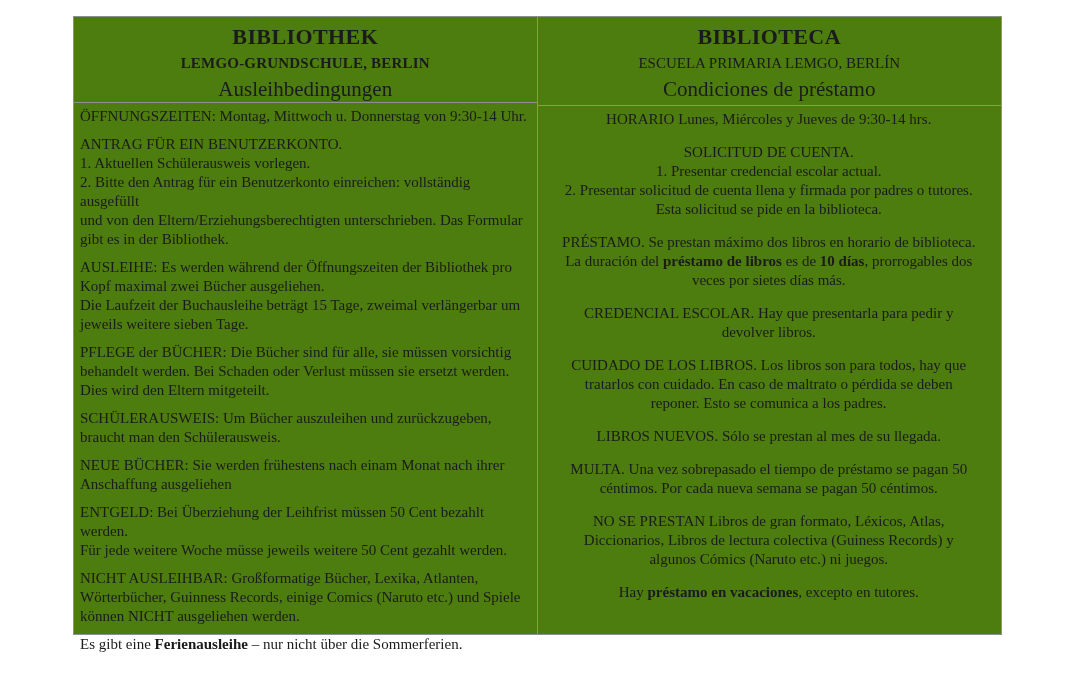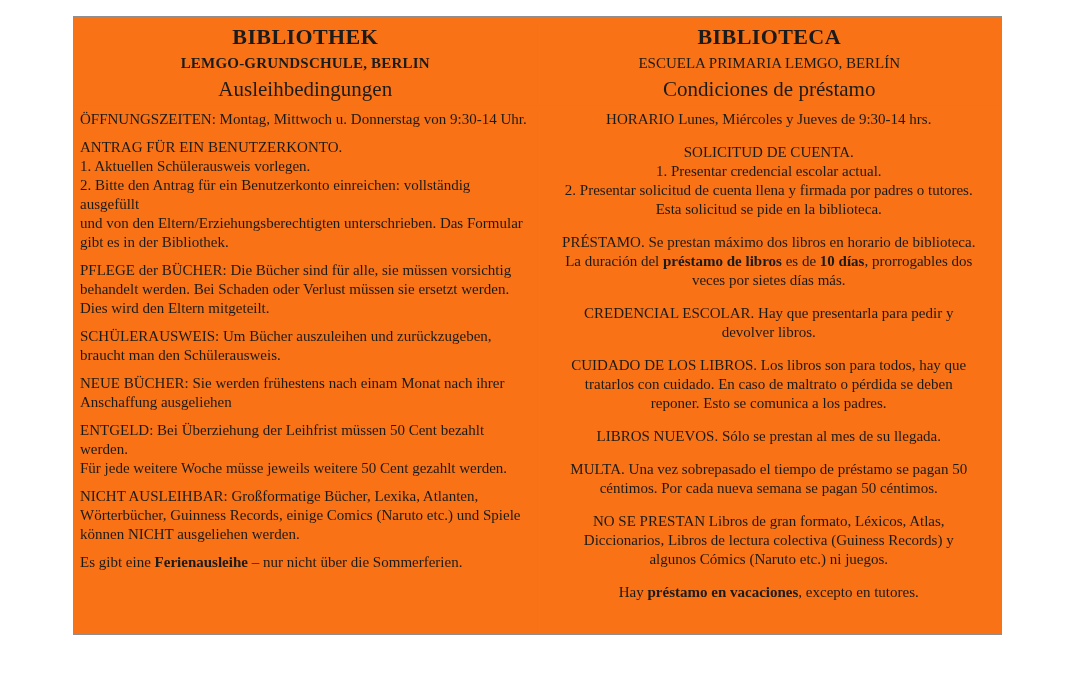--- a/index.html
+++ b/index.html
@@ -12,21 +12,21 @@
     color:#1b1b1b;
     overflow:hidden;
   }
   .doc-table {
     position:absolute;
     left:73px;
     top:16px;
     width:929px;
     height:619px;
     border:1px solid #8f8f8f;
-    background:#f97316;
+    background:#4d7c0f;
     display:flex;
     box-sizing:border-box;
   }
   .doc-col {
     flex:1 1 50%;
     min-width:0;
     display:flex;
     flex-direction:column;
     box-sizing:border-box;
   }
@@ -64,20 +64,24 @@
         <div class="col-subtitle">LEMGO-GRUNDSCHULE, BERLIN</div>
         <div class="col-heading">Ausleihbedingungen</div>
       </div>
       <div class="cell-body">
           <p class="para"><span>ÖFFNUNGSZEITEN: Montag, Mittwoch u. Donnerstag von 9:30-14 Uhr.</span></p>
           <p class="para"><span>ANTRAG FÜR EIN BENUTZERKONTO.
 1. Aktuellen Schülerausweis vorlegen.
 2. Bitte den Antrag für ein Benutzerkonto einreichen: vollständig ausgefüllt
 und von den Eltern/Erziehungsberechtigten unterschrieben. Das Formular
 gibt es in der Bibliothek.</span></p>
+          <p class="para"><span>AUSLEIHE: Es werden während der Öffnungszeiten der Bibliothek pro
+Kopf maximal zwei Bücher ausgeliehen.
+Die Laufzeit der Buchausleihe beträgt 15 Tage, zweimal verlängerbar um
+jeweils weitere sieben Tage.</span></p>
           <p class="para"><span>PFLEGE der BÜCHER: Die Bücher sind für alle, sie müssen vorsichtig
 behandelt werden. Bei Schaden oder Verlust müssen sie ersetzt werden.
 Dies wird den Eltern mitgeteilt.</span></p>
           <p class="para"><span>SCHÜLERAUSWEIS: Um Bücher auszuleihen und zurückzugeben,
 braucht man den Schülerausweis.</span></p>
           <p class="para"><span>NEUE BÜCHER: Sie werden frühestens nach einam Monat nach ihrer
 Anschaffung ausgeliehen</span></p>
           <p class="para"><span>ENTGELD: Bei Überziehung der Leihfrist müssen 50 Cent bezahlt werden.
 Für jede weitere Woche müsse jeweils weitere 50 Cent gezahlt werden.</span></p>
           <p class="para"><span>NICHT AUSLEIHBAR: Großformatige Bücher, Lexika, Atlanten,

